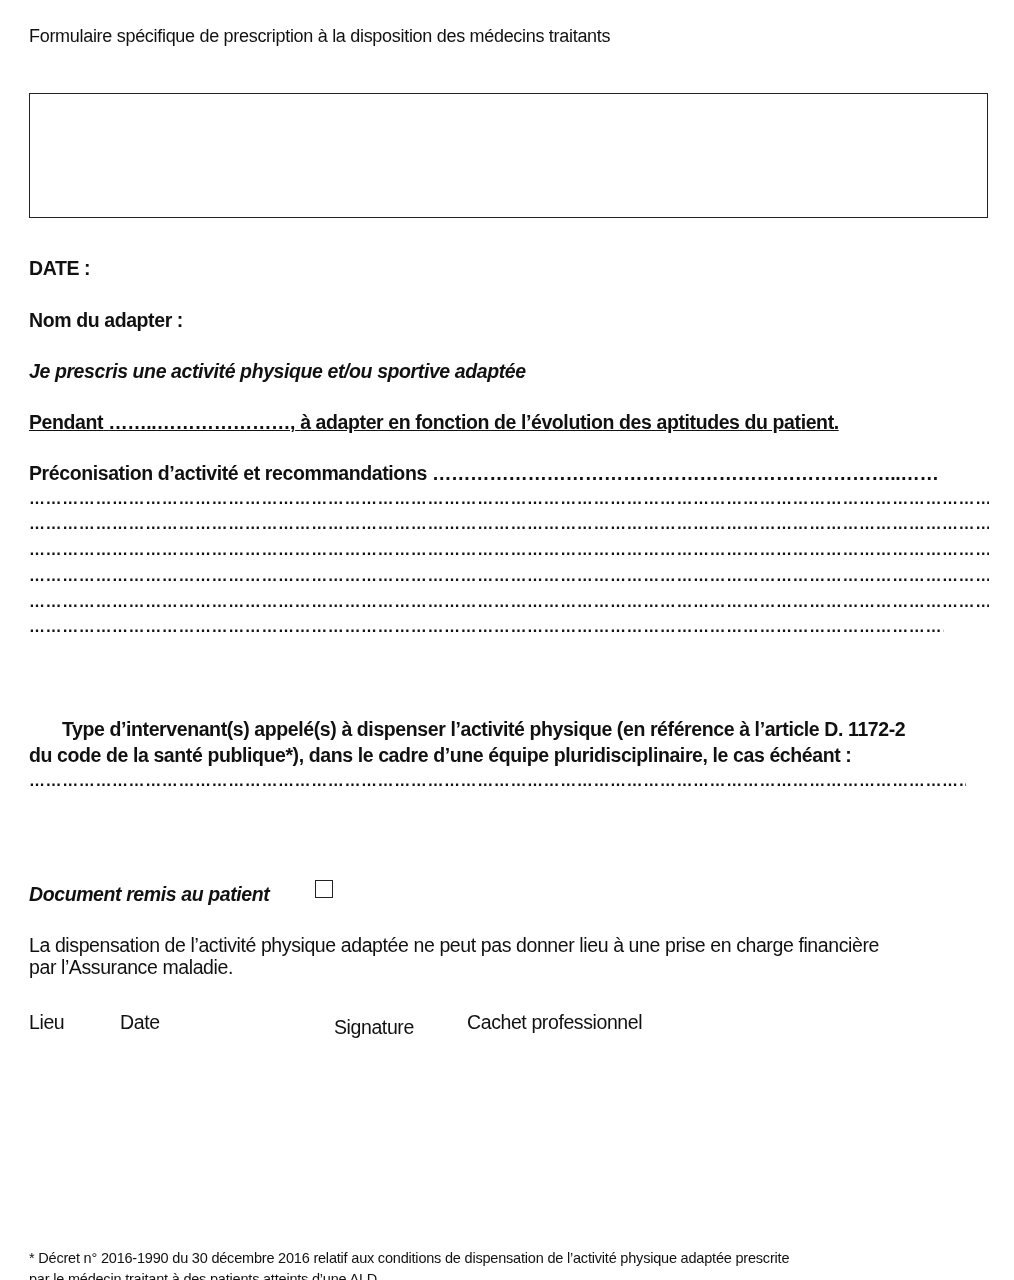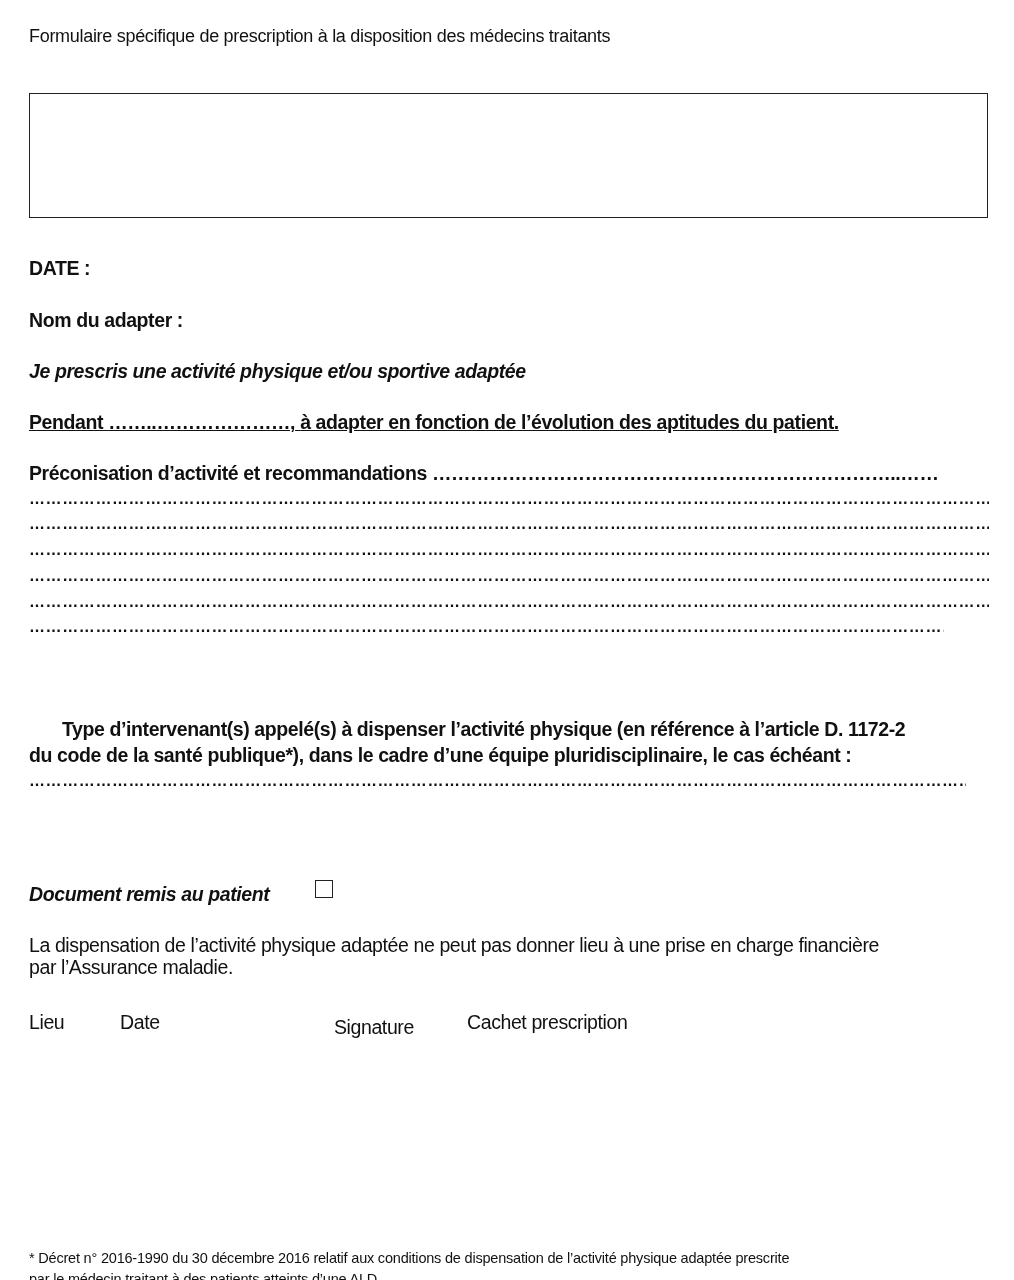--- a/index.html
+++ b/index.html
@@ -68,16 +68,16 @@
 
 <div class="abs italic-bold" style="left:29px; top:883px;">Document remis au patient</div>
 <div class="checkbox"></div>
 
 <div class="abs normal" style="left:29px; top:934px;">La dispensation de l’activité physique adaptée ne peut pas donner lieu à une prise en charge financière</div>
 <div class="abs normal" style="left:29px; top:956px;">par l’Assurance maladie.</div>
 
 <div class="abs normal" style="left:29px; top:1011px;">Lieu</div>
 <div class="abs normal" style="left:120px; top:1011px;">Date</div>
 <div class="abs normal" style="left:290px; top:1016px;margin-left:44px;">Signature</div>
-<div class="abs normal" style="left:467px; top:1011px;">Cachet prescription</div>
+<div class="abs normal" style="left:467px; top:1011px;">Cachet professionnel</div>
 
 <div class="abs footnote" style="top:1214px;">* Décret n° 2016-1990 du 30 décembre 2016 relatif aux conditions de dispensation de l’activité physique adaptée prescrite</div>
 <div class="abs footnote" style="top:1235px;">par le médecin traitant à des patients atteints d’une ALD.</div>
 
 </body></html>

